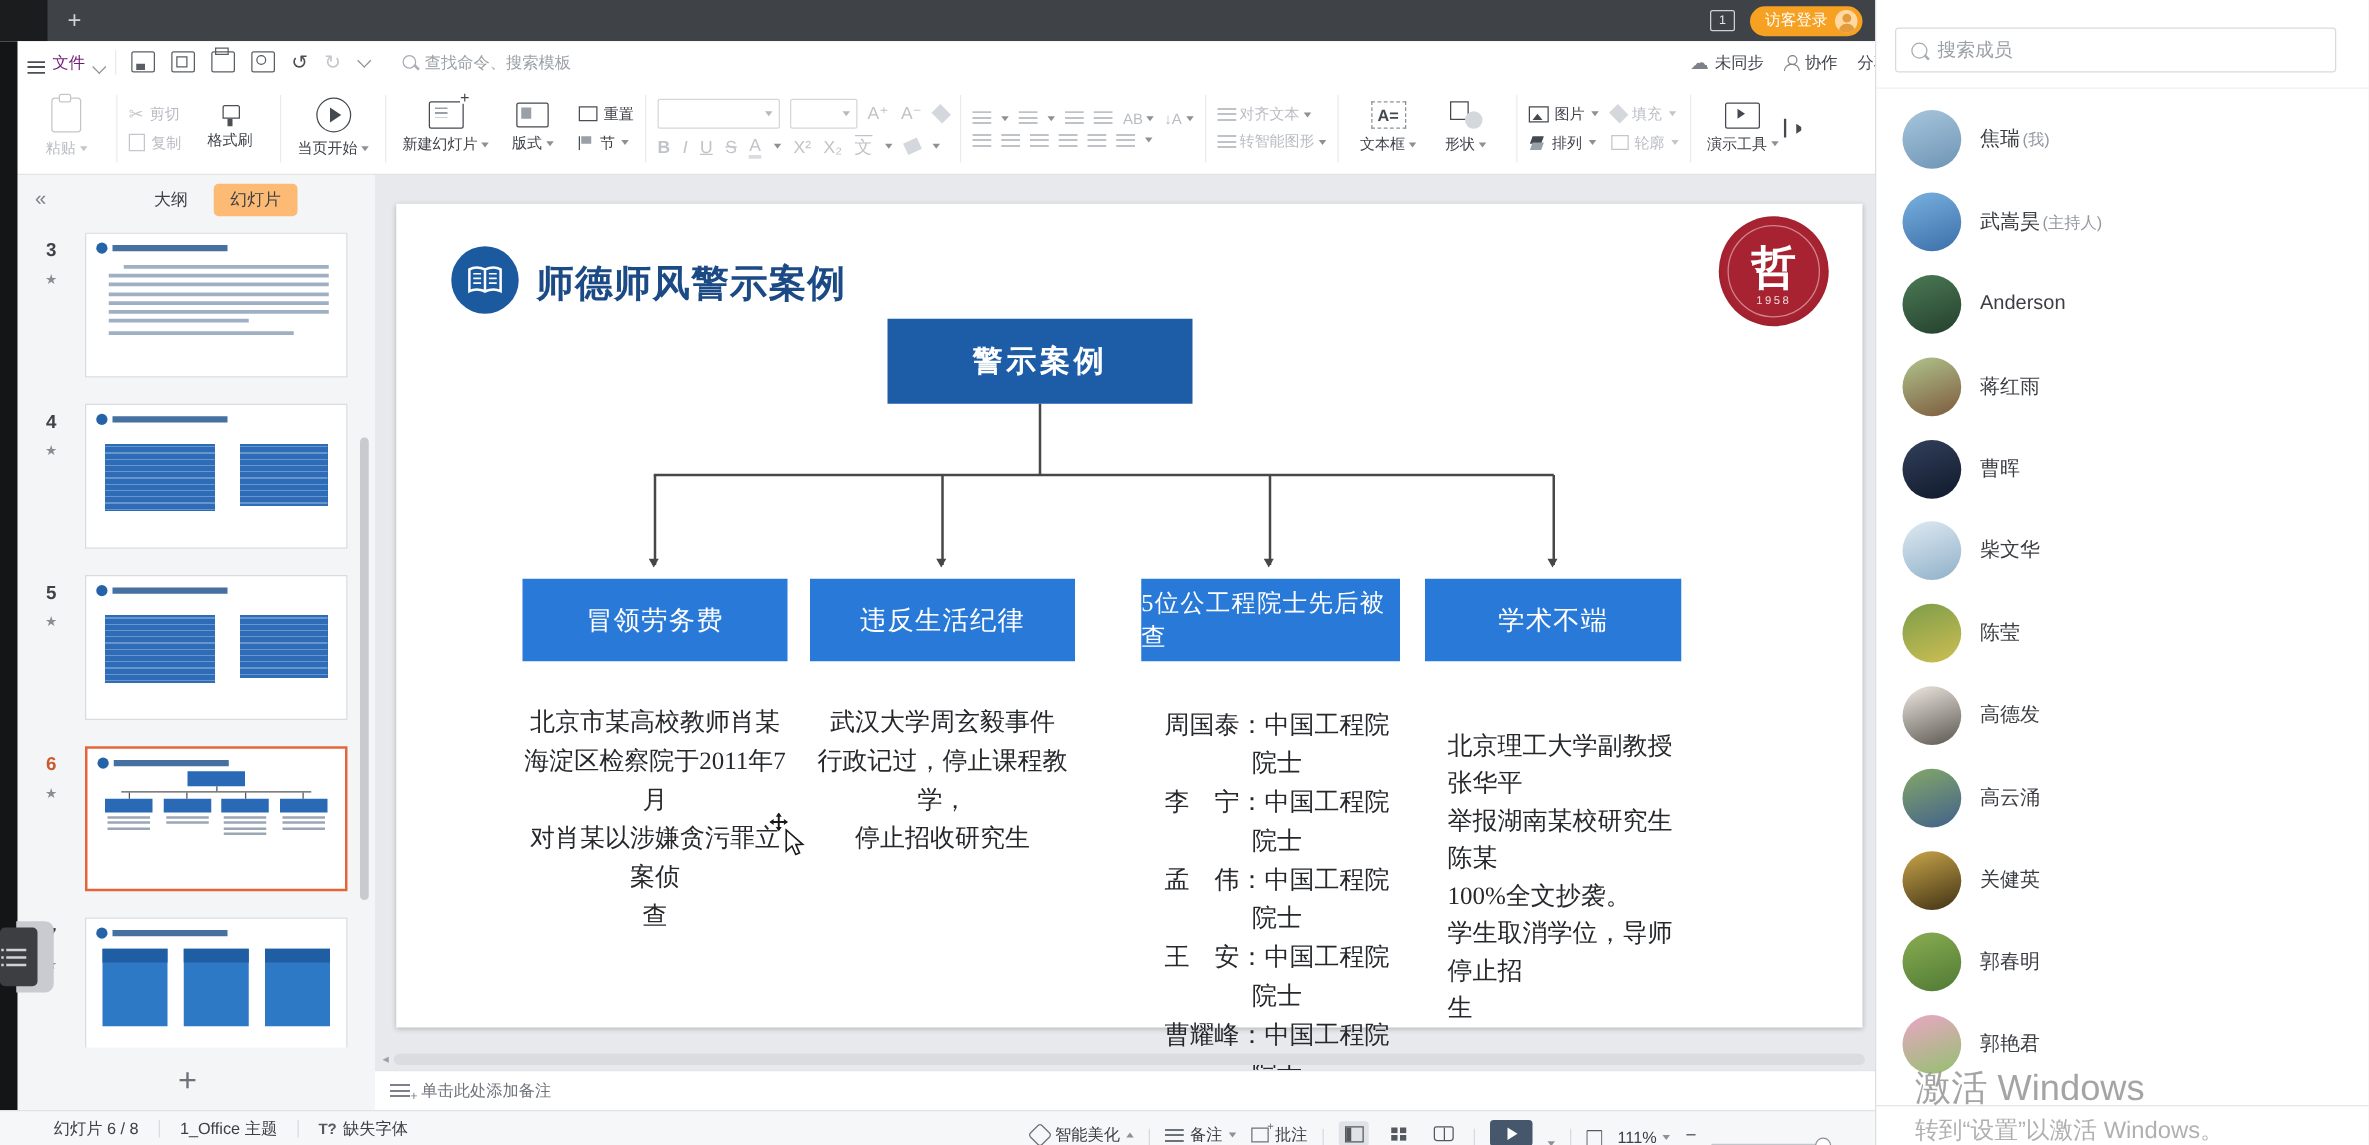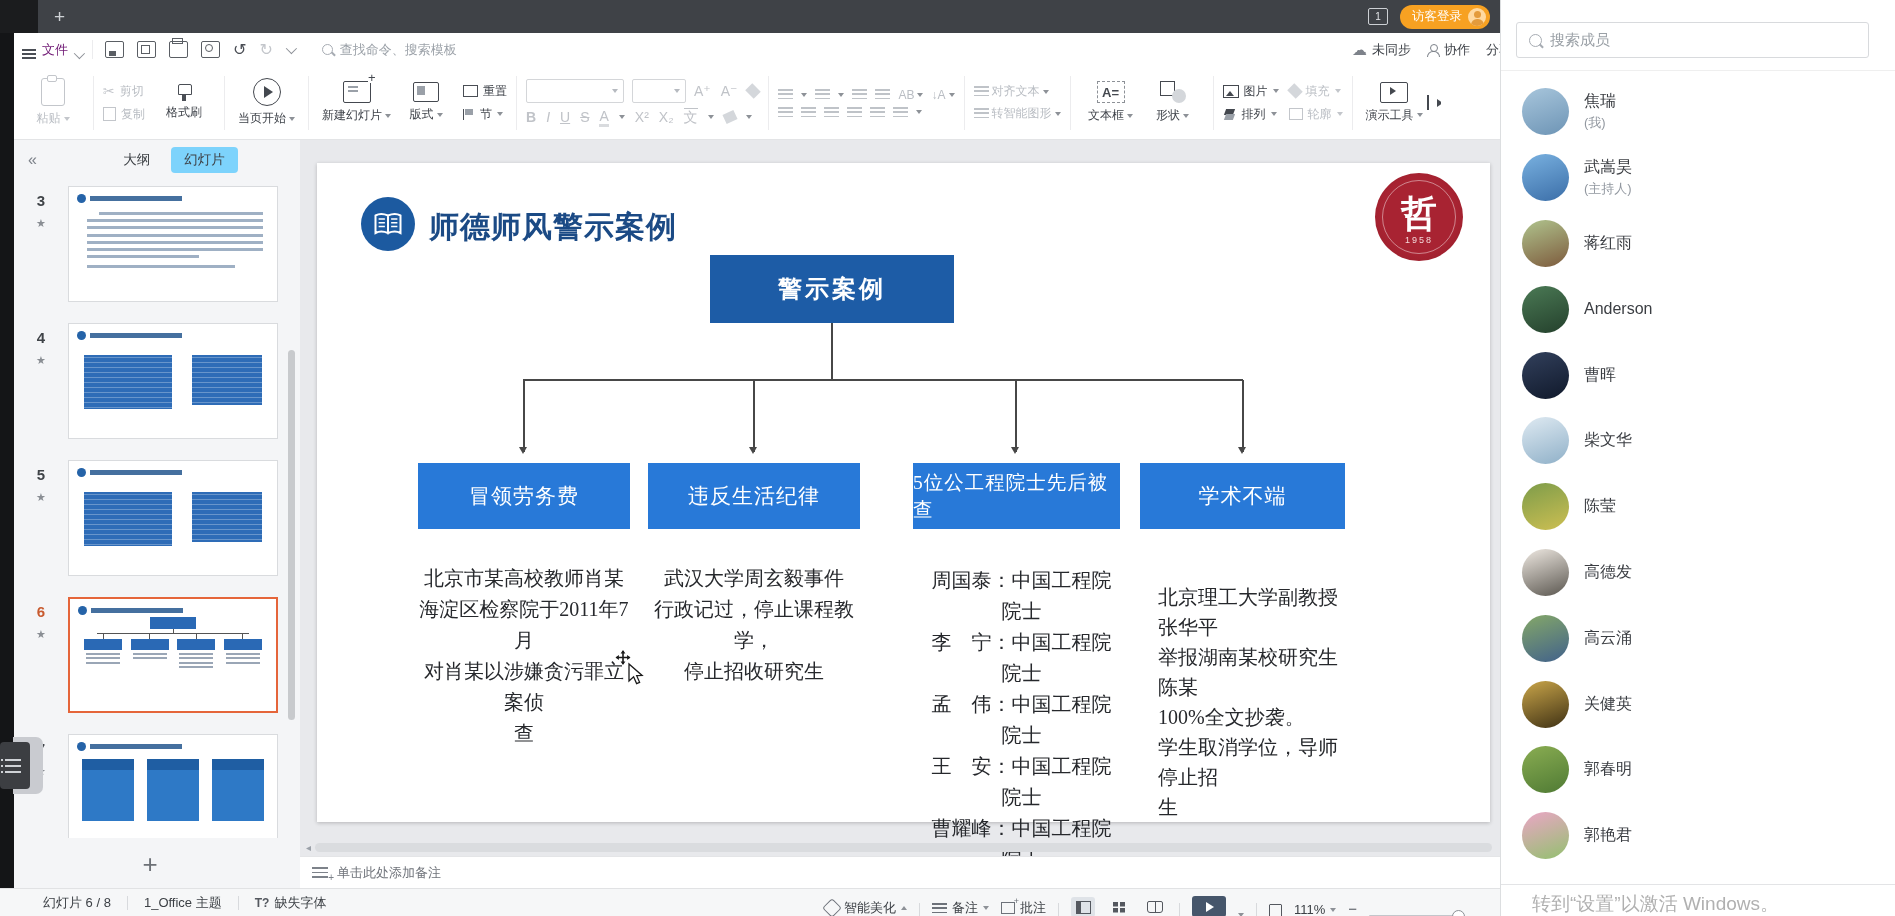--- a/index.html
+++ b/index.html
@@ -119,21 +119,21 @@
   .dock-ic{left:0px;top:742px;width:30px;height:47px;background:#3c3e42;border-radius:4px;z-index:7;display:flex;flex-direction:column;justify-content:center;gap:4px;padding-left:5px;box-sizing:border-box;}
   .dock-ic i{display:block;width:16px;height:2px;background:#cfd2d6;position:relative;}
   .dock-ic i::before{content:"";position:absolute;left:-4px;top:0;width:2px;height:2px;background:#cfd2d6;}
 
   
   .sidepanel{left:14px;top:140px;width:286px;height:748px;background:#f4f5f7;overflow:hidden;}
   .sp-head{display:flex;align-items:center;height:40px;padding:0 10px 0 14px;}
   .sp-collapse{color:#7d828a;font-size:16px;width:30px;}
   .sp-tabs{flex:1;display:flex;justify-content:center;gap:8px;align-items:center;}
   .sp-tab{padding:4px 13px;color:#3e4247;font-size:13.5px;border-radius:4px;}
-  .sp-tab.active{background:#7dd3fc;}
+  .sp-tab.active{background:#fdba74;}
   .thumb-list{position:absolute;left:0;top:46px;width:272px;bottom:50px;overflow:hidden;}
   .thumb-item{display:flex;margin:0 0 21px 0;}
   .gut{width:54px;display:flex;flex-direction:column;align-items:center;gap:8px;padding-top:6px;flex:0 0 auto;}
   .t-num{font-size:15px;font-weight:bold;color:#3f4348;}
   .t-num.sel{color:#c85a2e;}
   .t-star{font-size:11px;color:#8a8e94;}
   .t-card{width:210px;height:116px;background:#fff;border:1px solid #d9dbde;position:relative;box-sizing:border-box;padding:7px 8px;}
   .t-card.sel{border:2px solid #e5653a;}
   .t-title{display:flex;align-items:center;gap:4px;}
   .t-dot{width:9px;height:9px;border-radius:50%;background:#2563a8;flex:0 0 auto;}
@@ -238,21 +238,21 @@
 
   
   .panel{left:1500px;top:0;width:395px;height:916px;background:#fff;border-left:1px solid #dcdee0;z-index:8;}
   .p-search{position:absolute;left:15px;top:22px;width:353px;height:36px;border:1px solid #d8dadd;border-radius:3px;display:flex;align-items:center;gap:8px;padding:0 12px;box-sizing:border-box;color:#9aa0a6;font-size:15px;background:#fff;}
   .p-search .ic-mag{width:11px;height:11px;}
   .p-search .ic-mag::after{left:9px;top:10px;}
   .p-divider{position:absolute;left:0;top:70px;width:100%;height:1px;background:#efefef;}
   .mem-list{position:absolute;left:0;top:79px;width:100%;}
   .member{height:65.8px;display:flex;align-items:center;padding-left:21px;box-sizing:border-box;}
   .avatar{width:47px;height:47px;border-radius:50%;flex:0 0 auto;}
-  .m-text{display:flex;flex-direction:column;justify-content:center;margin-left:15px;gap:2px;}
+  .m-text{display:flex;flex-direction:row;justify-content:center;margin-left:15px;gap:2px;align-items:center;}
   .m-name{font-size:16px;color:#3b3e43;}
   .m-tag{font-size:13px;color:#9298a0;}
   .m-tag:empty{display:none;}
   .p-bottom-line{position:absolute;left:0;top:884px;width:100%;height:1px;background:#e3e4e6;}
   .wm1{position:absolute;left:31px;top:851px;font-size:29px;color:#9b9b9b;opacity:.9;}
   .wm2{position:absolute;left:31px;top:891px;font-size:19px;color:#a8a8a8;opacity:.9;}
 </style>
 </head>
 <body>
 
@@ -781,36 +781,36 @@
 
         <div class="member">
           <span class="avatar" style="background:linear-gradient(160deg,#79b1e0,#3b6ea8)"></span>
           <span class="m-text">
             <span class="m-name">武嵩昊</span>
             <span class="m-tag">(主持人)</span>
           </span>
         </div>
 
         <div class="member">
+          <span class="avatar" style="background:linear-gradient(160deg,#4b7a55,#24402c)"></span>
+          <span class="m-text">
+            <span class="m-name">Anderson</span>
+
+          </span>
+        </div>
+
+        <div class="member">
           <span class="avatar" style="background:linear-gradient(160deg,#b0c48e,#7d5a3c)"></span>
           <span class="m-text">
             <span class="m-name">蒋红雨</span>
 
           </span>
         </div>
 
         <div class="member">
-          <span class="avatar" style="background:linear-gradient(160deg,#4b7a55,#24402c)"></span>
-          <span class="m-text">
-            <span class="m-name">Anderson</span>
-
-          </span>
-        </div>
-
-        <div class="member">
           <span class="avatar" style="background:linear-gradient(160deg,#32405c,#10192b)"></span>
           <span class="m-text">
             <span class="m-name">曹晖</span>
 
           </span>
         </div>
 
         <div class="member">
           <span class="avatar" style="background:linear-gradient(160deg,#dfeaf2,#8fb0c8)"></span>
           <span class="m-text">
@@ -861,16 +861,17 @@
 
         <div class="member">
           <span class="avatar" style="background:linear-gradient(160deg,#eba6c6,#93c06f)"></span>
           <span class="m-text">
             <span class="m-name">郭艳君</span>
 
           </span>
         </div>
       </div>
     <div class="p-bottom-line"></div>
+    <div class="wm1">激活 Windows</div>
     <div class="wm2">转到“设置”以激活 Windows。</div>
   </div>
 
 </div>
 
 </body></html>

